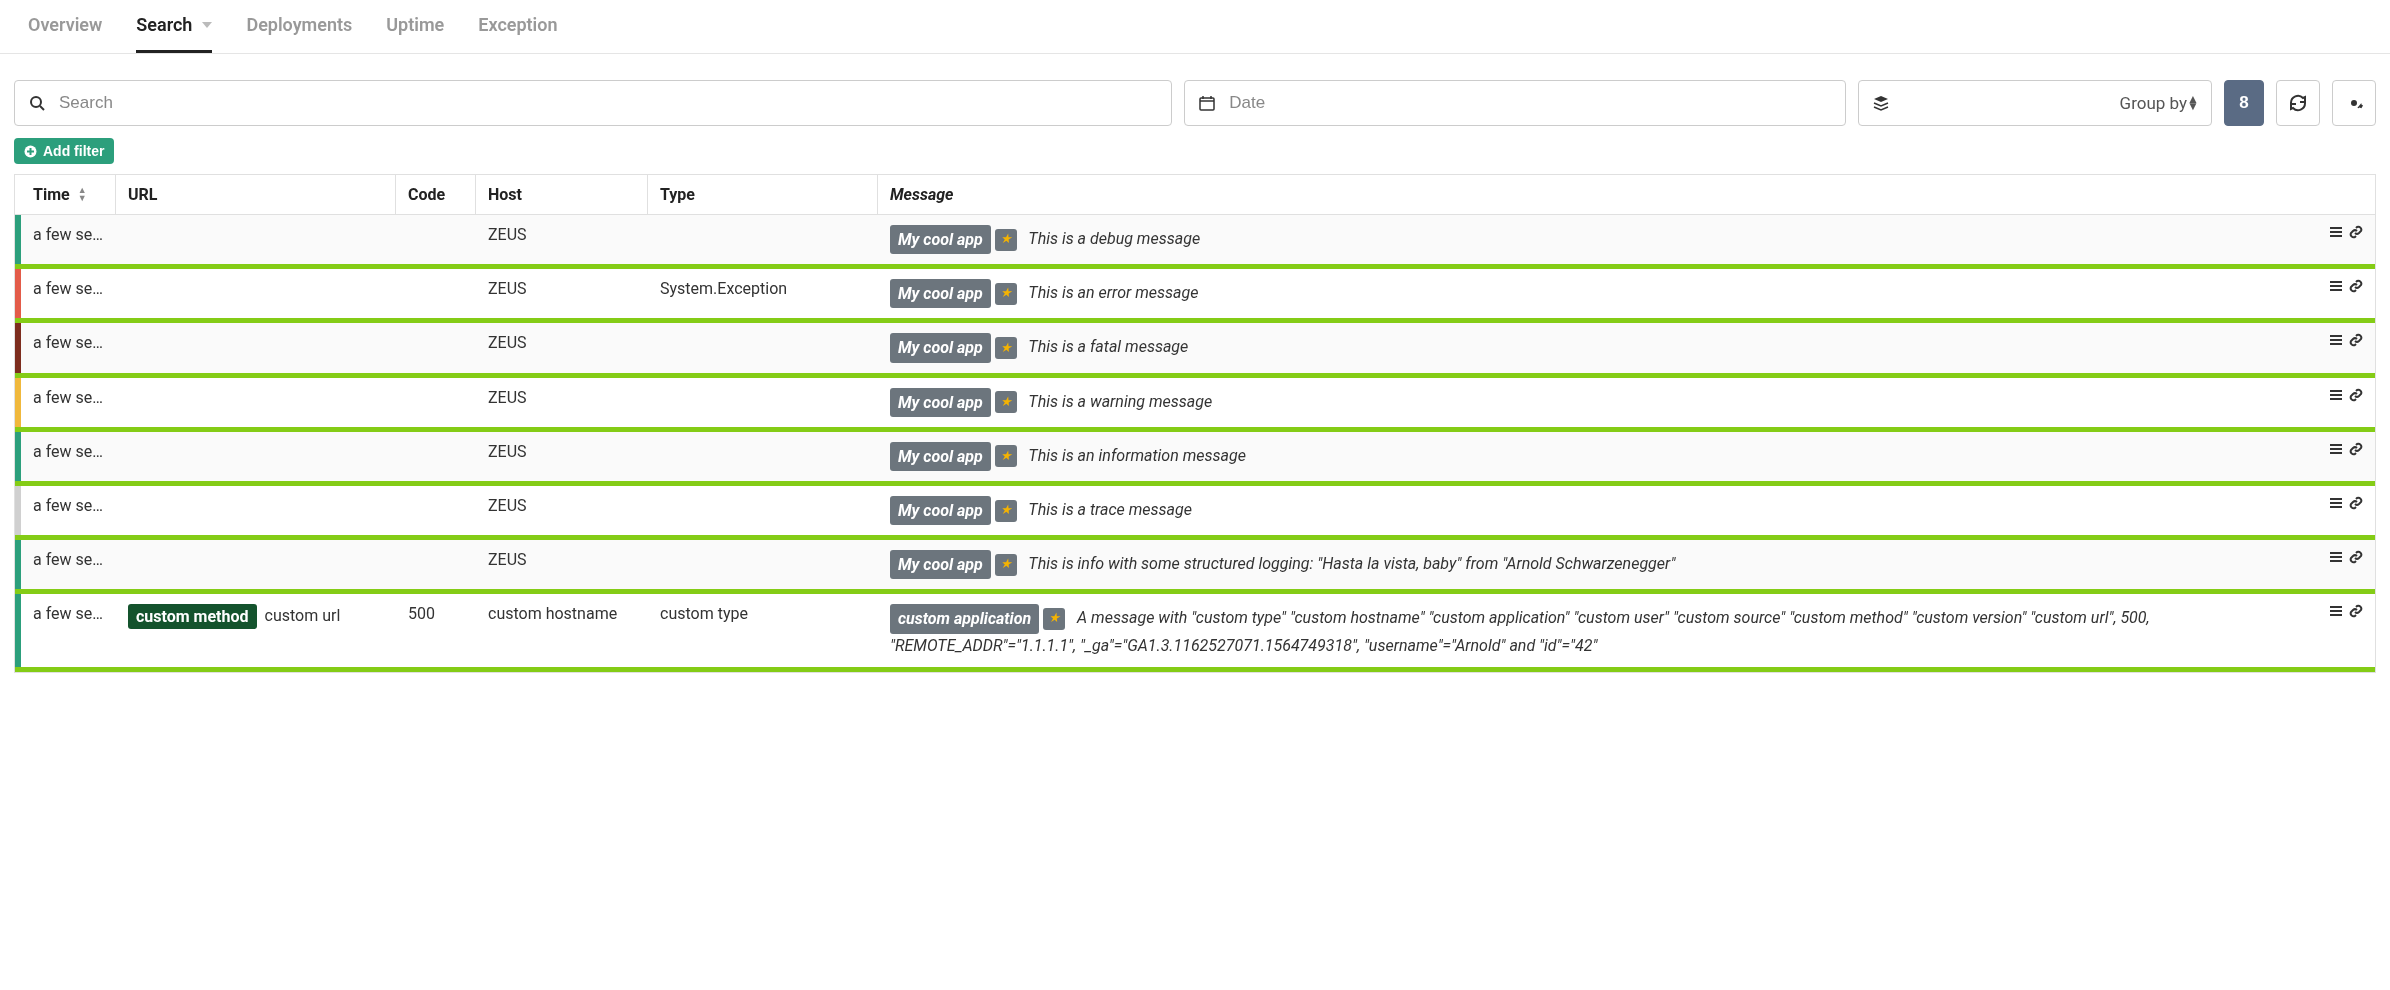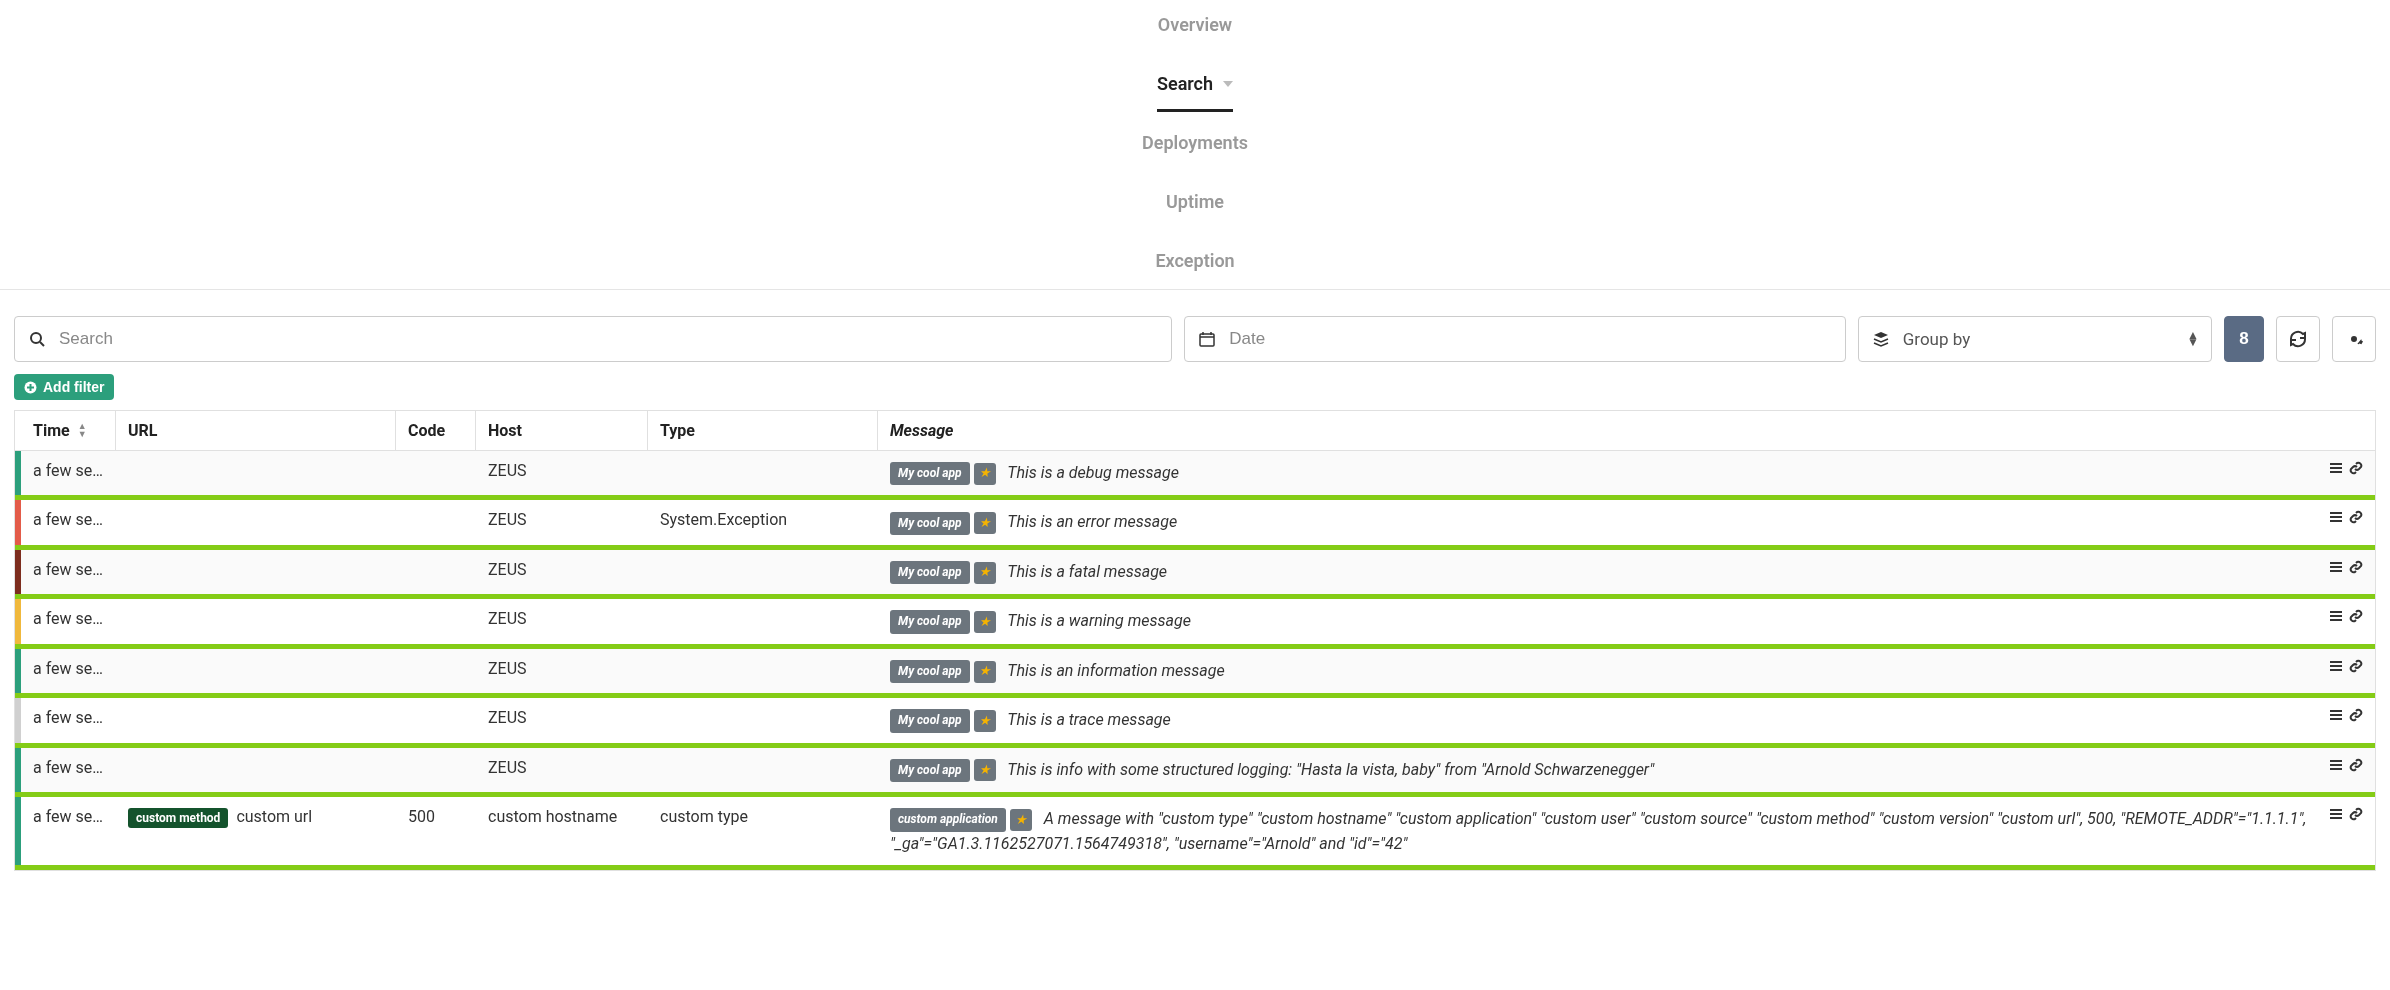--- a/index.html
+++ b/index.html
@@ -10,21 +10,20 @@
     background: #fff;
   }
 
   
   .tabs {
     display: flex;
     align-items: center;
     border-bottom: 1px solid #e5e5e5;
     padding: 0 14px;
     gap: 6px;
-    flex-direction: column;
   }
   .tab {
     padding: 14px 14px 18px 14px;
     font-size: 18px;
     font-weight: 600;
     color: #999;
     cursor: pointer;
     display: flex;
     align-items: center;
     gap: 10px;
@@ -76,21 +75,21 @@
     font-size: 17px;
     height: 100%;
     background: transparent;
     flex: 1;
     padding-right: 12px;
     color: #333;
   }
   .input-group input::placeholder { color: #888; }
   .search-group { flex: 1 1 47%; }
   .date-group { flex: 0 0 28%; }
-  .group-by { flex: 0 0 15%; position: relative; }
+  .group-by { flex: 0 0 15%; position: relative; text-align: right; }
   .group-by .label { flex: 1; font-size: 17px; color: #555; }
   .group-by .up-down {
     padding-right: 12px;
     color: #555;
     font-size: 12px;
     line-height: 0.6;
     display: flex;
     flex-direction: column;
   }
   .btn {
@@ -201,21 +200,21 @@
     gap: 6px;
     align-items: flex-start;
     justify-content: flex-end;
     color: #555;
   }
 
   .badge {
     display: inline-block;
     background: #6c757d;
     color: #fff;
-    font-size: 12px;
+    font-size: 16px;
     font-weight: 700;
     padding: 3px 8px;
     border-radius: 3px;
     vertical-align: middle;
     margin-right: 4px;
   }
   .star-badge {
     display: inline-flex;
     align-items: center;
     justify-content: center;

